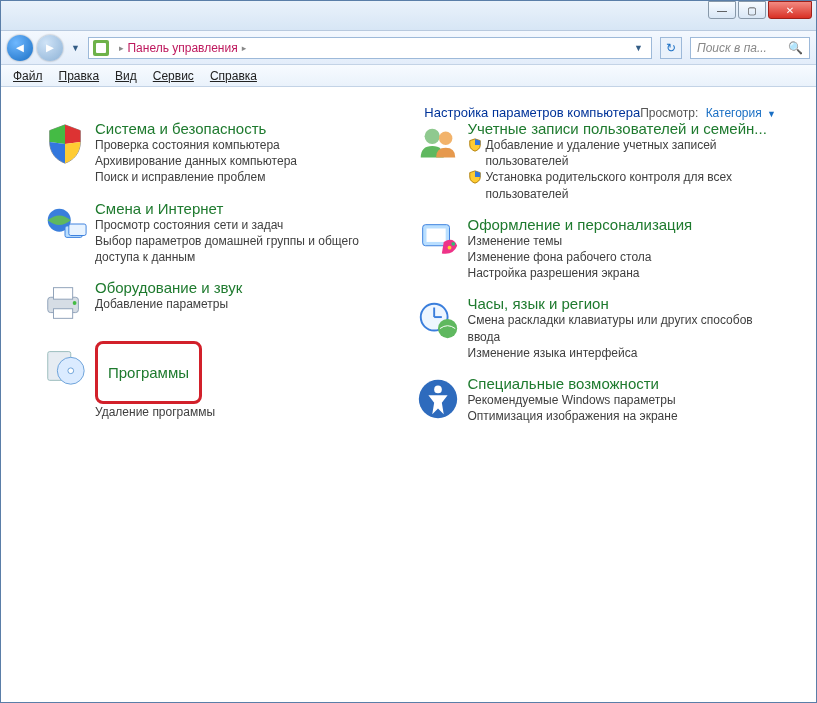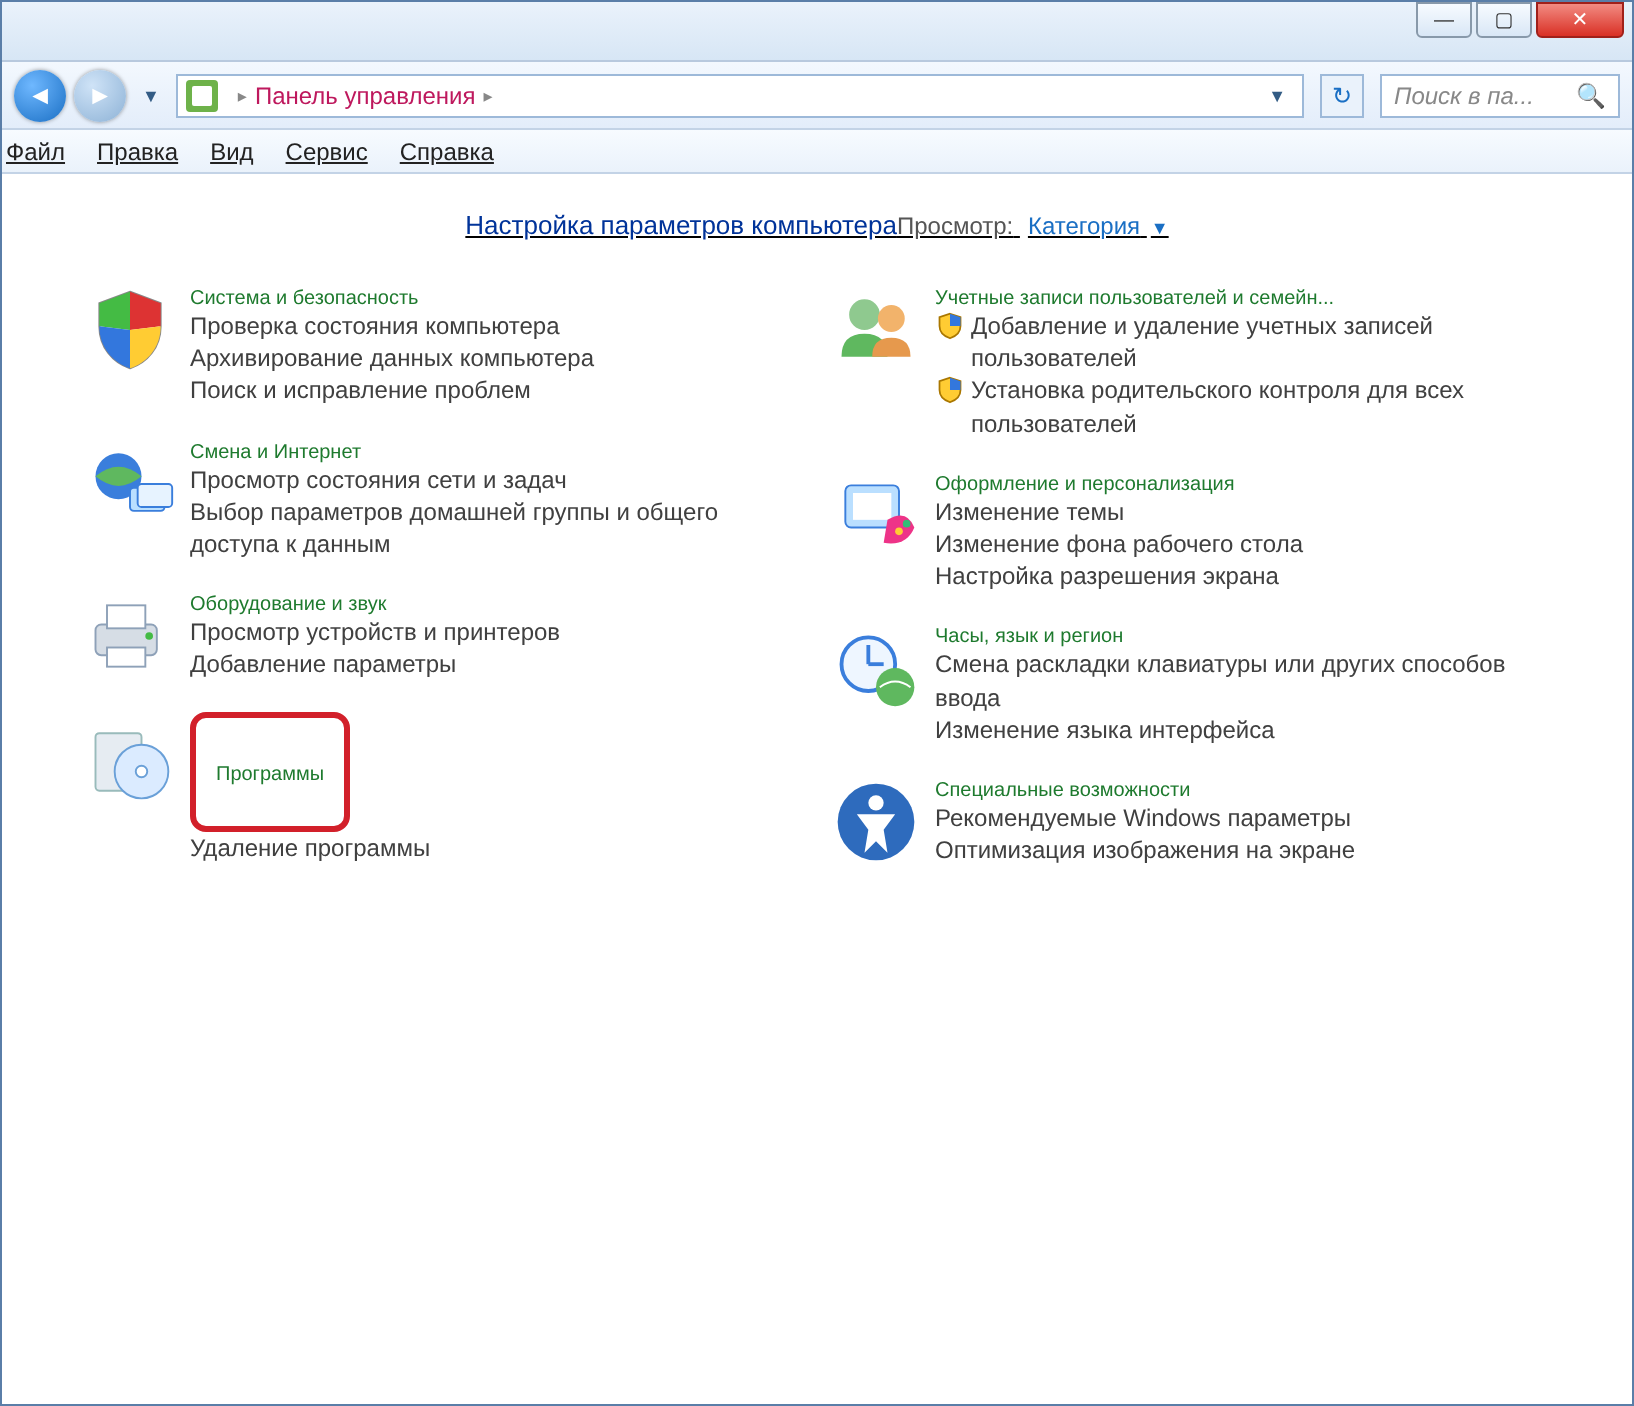--- a/index.html
+++ b/index.html
@@ -12,36 +12,36 @@
   .navarrow { width: 26px; height: 26px; border-radius: 50%; background: radial-gradient(circle at 35% 30%, #6fb8ff, #1a6fc4); display:flex;align-items:center;justify-content:center;color:#fff;font-size:13px;box-shadow:0 0 2px rgba(0,0,0,.4);}
   .navarrow.disabled{background:radial-gradient(circle at 35% 30%,#cfe3f7,#8db2d6);}
   .dropdn{font-size:9px;color:#335c85;padding:0 4px;}
   .addressbar { flex:1; height:22px; border:1px solid #9db9d9; background:#fff; display:flex; align-items:center; padding:0 4px; }
   .addricon { width:16px; height:16px; background:#6eb24a; border-radius:2px; margin-right:6px; position:relative;}
   .addricon::after{content:"";position:absolute;inset:3px;background:#fff;border-radius:1px;}
   .addrtext { color:#be185d; }
   .addrsep{margin:0 4px;color:#888;font-size:9px;}
   .refreshbtn{width:22px;height:22px;border:1px solid #9db9d9;display:flex;align-items:center;justify-content:center;background:#eaf2fb;color:#1a6fc4;margin-left:4px;}
   .searchbox{width:120px;height:22px;border:1px solid #9db9d9;background:#fff;color:#888;font-style:italic;padding:0 6px;display:flex;align-items:center;margin-left:4px;}
-  .menubar{height:22px;background:linear-gradient(to bottom,#f7fbff,#eaf2fb);border-bottom:1px solid #c3d3e6;display:flex;align-items:center;padding:0 2px;gap:16px;}
+  .menubar{height:22px;background:linear-gradient(to bottom,#f7fbff,#eaf2fb);border-bottom:1px solid #c3d3e6;display:flex;align-items:center;padding:0 12px;gap:16px;}
   .menuitem{color:#222;text-decoration:underline;text-decoration-color:transparent;}
   .menuitem .ul{text-decoration:underline;}
   .content{flex:1;background:#fff;padding:18px 40px 20px 40px;overflow:auto;}
-  .header-row{display:flex;justify-content:center;align-items:center;margin-bottom:21px;text-decoration:underline;}
+  .header-row{display:flex;justify-content:flex-end;align-items:center;margin-bottom:0;}
   .page-title{font-size:13px;color:#003399;}
   .view-label{color:#555;}
   .view-value{color:#1a6fc4;margin-left:4px;}
   .view-down{font-size:9px;color:#1a6fc4;margin-left:2px;}
   .columns{display:flex;gap:10px;}
   .col{flex:1;}
   .category{display:flex;margin-bottom:14px;}
   .caticon{width:48px;height:48px;flex-shrink:0;margin-right:6px;display:flex;align-items:center;justify-content:center;}
   .caticon svg{width:46px;height:46px;}
   .catbody{flex:1;}
-  .cattitle{font-size:10px;color:#1e7a2e;margin-bottom:2px;}
+  .cattitle{font-size:15px;color:#1e7a2e;margin-bottom:2px;}
   .catlink{display:block;color:#404040;font-size:12px;line-height:1.35;}
   .sublink{display:flex;align-items:flex-start;gap:4px;}
   .shield{width:14px;height:14px;flex-shrink:0;margin-top:1px;}
   .highlight-box{display:inline-block;border:3px solid #d2202a;border-radius:8px;padding:20px 10px;background:rgba(255,255,255,0);}
 </style>
 </head>
 <body>
 
 <div class="window">
 
@@ -130,21 +130,20 @@
           <div class="caticon">
             <svg viewBox="0 0 48 48">
                 <rect x="6" y="18" width="32" height="16" rx="3" fill="#d6dde5" stroke="#8ea1b8"></rect>
                 <rect x="12" y="8" width="20" height="12" fill="#fff" stroke="#8ea1b8"></rect>
                 <rect x="12" y="30" width="20" height="10" fill="#fff" stroke="#8ea1b8"></rect>
                 <circle cx="34" cy="24" r="2" fill="#4b4"></circle>
               </svg>
           </div>
           <div class="catbody">
             <a class="cattitle">Оборудование и звук</a>
-            <a class="catlink">Просмотр устройств и принтеров</a>
             <a class="catlink">Добавление параметры</a>
           </div>
         </div>
 
         <div class="category">
           <div class="caticon">
             <svg viewBox="0 0 48 48">
                 <rect x="6" y="10" width="24" height="30" rx="2" fill="#e6ecf2" stroke="#9bb"></rect>
                 <circle cx="30" cy="30" r="14" fill="#dbebff" stroke="#6aa0d8"></circle>
                 <circle cx="30" cy="30" r="3" fill="#fff" stroke="#6aa0d8"></circle>

